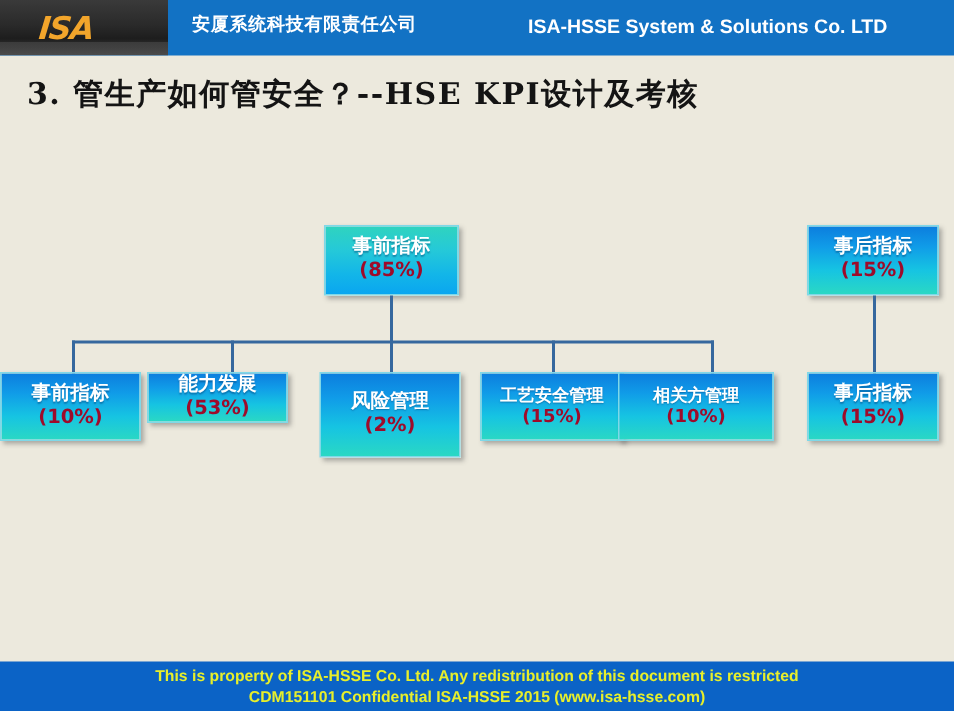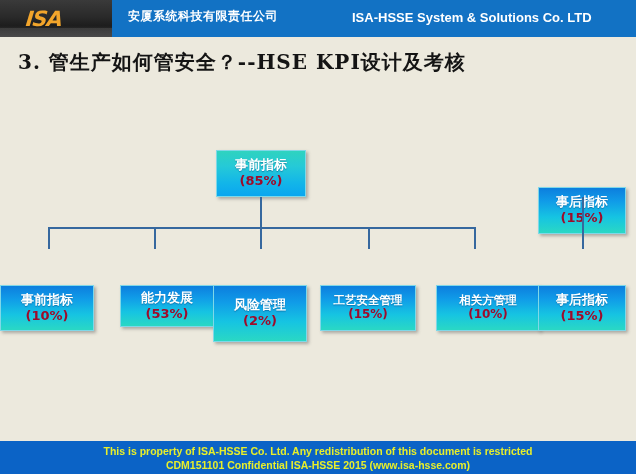--- a/index.html
+++ b/index.html
@@ -121,21 +121,20 @@
   }
   .node.small .n-label { font-size: 11.5px; }
   .node.small .n-pct   { font-size: 12px; }
 
   
   .grad-teal-blue {
     background: linear-gradient(180deg, #2fd3bf 0%, #25c9d8 35%, #13b6e8 70%, #0aa6f0 100%);
   }
   .grad-blue-teal {
     background: linear-gradient(180deg, #0c7ede 0%, #109ce8 30%, #16c4e2 65%, #2ad8c4 100%);
-    margin-top: 37px;
   }
 
   
   .conn {
     position: absolute;
     background: #36689e;
   }
   .conn-v { width: 2px; }
   .conn-h { height: 2px; }
 
@@ -191,36 +190,36 @@
   <div class="conn conn-v" style="left:260px; top:190px; height:22px;"></div>
   <div class="conn conn-v" style="left:368px; top:190px; height:22px;"></div>
   <div class="conn conn-v" style="left:474px; top:190px; height:22px;"></div>
   <div class="conn conn-v" style="left:582px; top:160px; height:52px;"></div>
 
   <div class="node grad-blue-teal" style="left:0px; top:211px; width:94px; height:46px;">
     <div class="n-label">事前指标</div>
     <div class="n-pct">(10%)</div>
   </div>
 
-  <div class="node grad-blue-teal" style="left:120px; top:211px; width:94px; height:42px;">
+  <div class="node grad-blue-teal" style="left:98px; top:211px; width:94px; height:34px;">
     <div class="n-label">能力发展</div>
     <div class="n-pct">(53%)</div>
   </div>
 
   <div class="node grad-blue-teal" style="left:213px; top:211px; width:94px; height:57px;">
     <div class="n-label">风险管理</div>
     <div class="n-pct">(2%)</div>
   </div>
 
   <div class="node grad-blue-teal small" style="left:320px; top:211px; width:96px; height:46px;">
     <div class="n-label">工艺安全管理</div>
     <div class="n-pct">(15%)</div>
   </div>
 
-  <div class="node grad-blue-teal small" style="left:436px; top:211px; width:104px; height:46px;">
+  <div class="node grad-blue-teal small" style="left:412px; top:211px; width:104px; height:46px;">
     <div class="n-label">相关方管理</div>
     <div class="n-pct">(10%)</div>
   </div>
 
   <div class="node grad-blue-teal" style="left:538px; top:211px; width:88px; height:46px;">
     <div class="n-label">事后指标</div>
     <div class="n-pct">(15%)</div>
   </div>
 
 </div>

